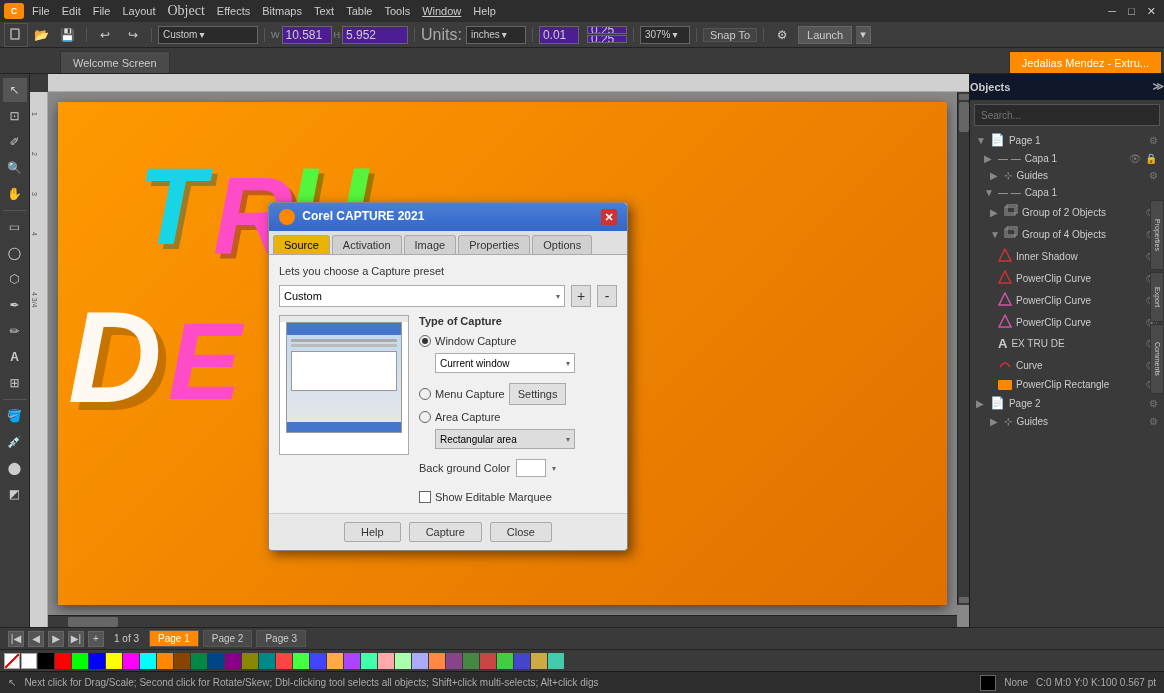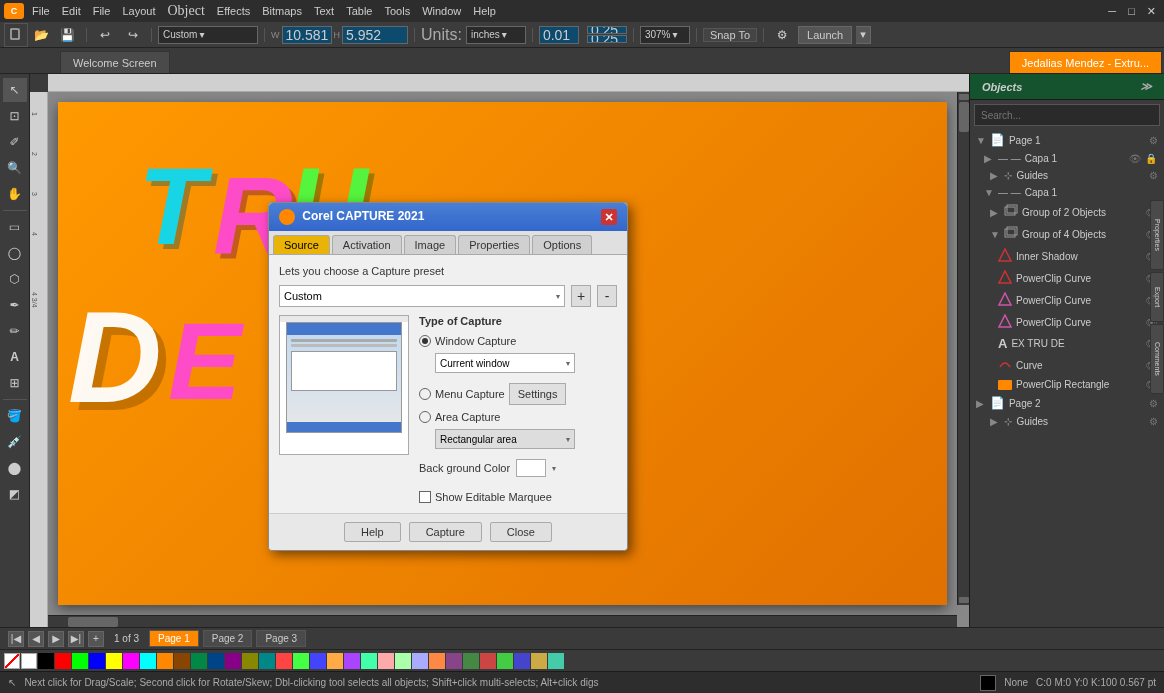--- a/index.html
+++ b/index.html
@@ -31,24 +31,24 @@
       border: 1px solid #666;
       color: #ccc;
       font-size: 10px;
       padding: 0 4px;
       display: flex;
       align-items: center;
       gap: 2px;
     }
     .input-small {
       height: 18px;
-      background: #0c4a6e;
+      background: #4c1d95;
       border: 1px solid #666;
       color: #ccc;
-      font-size: 14px;
+      font-size: 12px;
       padding: 0 3px;
       width: 60px;
     }
 
     
     .tab-bar {
       height: 26px;
       background: #3a3a3a;
       display: flex;
       align-items: flex-end;
@@ -98,30 +98,29 @@
     
     .objects-panel {
       width: 200px;
       background: #3a3a3a;
       border-left: 1px solid #1a1a1a;
       display: flex;
       flex-direction: column;
     }
     .objects-header {
       height: 26px;
-      background: #14532d;
-      display: flex;
-      align-items: center;
-      padding: 0 12px;
+      background: #0f172a;
+      display: flex;
+      align-items: center;
+      padding: 0 0;
       color: #ccc;
       font-size: 11px;
       font-weight: bold;
       border-bottom: 1px solid #1a1a1a;
       justify-content: space-between;
-      font-style: italic;
     }
     .search-box {
       height: 22px;
       background: #2a2a2a;
       border: 1px solid #555;
       color: #ccc;
       padding: 0 6px;
       font-size: 10px;
       width: 100%;
     }
@@ -454,21 +453,21 @@
     <span style="color:#ccc;padding:0 4px;font-size:11px;">File</span>
     <span style="color:#ccc;padding:0 4px;font-size:11px;">Edit</span>
     <span style="color:#ccc;padding:0 4px;font-size:11px;">File</span>
     <span style="color:#ccc;padding:0 4px;font-size:11px;">Layout</span>
     <span style="color:#ccc;padding:0 4px;font-size:14px;font-family:Liberation Serif, serif;">Object</span>
     <span style="color:#ccc;padding:0 4px;font-size:11px;">Effects</span>
     <span style="color:#ccc;padding:0 4px;font-size:11px;">Bitmaps</span>
     <span style="color:#ccc;padding:0 4px;font-size:11px;">Text</span>
     <span style="color:#ccc;padding:0 4px;font-size:11px;">Table</span>
     <span style="color:#ccc;padding:0 4px;font-size:11px;">Tools</span>
-    <span style="color:#ccc;padding:0 4px;font-size:11px;">Window</span>
+    <span style="color:#ccc;padding:0 4px;font-size:11px;text-decoration:underline;">Window</span>
     <span style="color:#ccc;padding:0 4px;font-size:11px;">Help</span>
     <div style="flex:1;"></div>
     <span style="color:#ccc;padding:0 4px;cursor:pointer;">─</span>
     <span style="color:#ccc;padding:0 4px;cursor:pointer;">□</span>
     <span style="color:#ccc;padding:0 4px;cursor:pointer;">✕</span>
   </div>
 
   <div class="second-toolbar">
 
     <div style="display:flex;gap:2px;align-items:center;">

